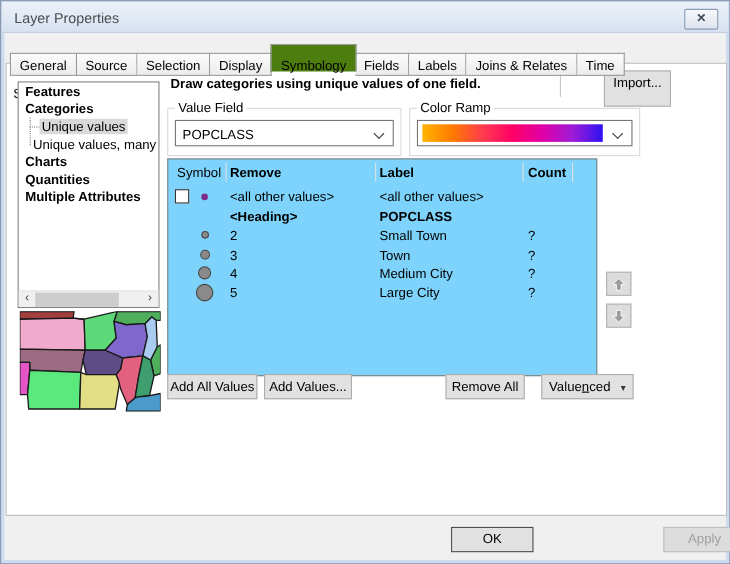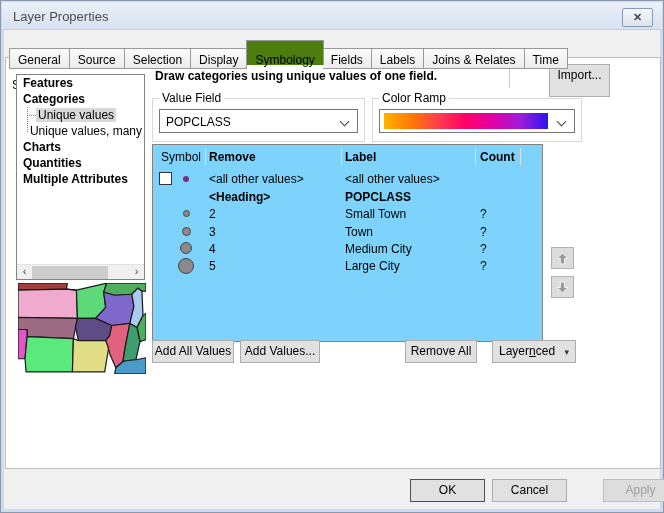--- a/index.html
+++ b/index.html
@@ -240,24 +240,23 @@
       <div class="updown ud-dn">
         <svg width="13" height="13" viewBox="0 0 12 12">
           <polygon points="6,11 1,6 4,6 4,1 8,1 8,6 11,6" fill="#9B9B9B" stroke="#FFFFFF" stroke-width="0.8"></polygon>
         </svg>
       </div>
 
       <div class="btn act-btn" style="left:146px;width:82px">Add All Values</div>
       <div class="btn act-btn" style="left:234px;width:80px">Add Values...</div>
       <div class="btn act-btn" style="left:399px;width:72px">Remove All</div>
       <div class="btn act-btn" style="left:486px;width:84px">
-        <span>Layer</span><span class="mn">n</span><span>ced</span>
+        <span>Value</span><span class="mn">n</span><span>ced</span>
         <span class="adv-arrow">▾</span>
       </div>
 
     </div>
 
     <div class="btn footer-btn ok">OK</div>
-    <div class="btn footer-btn cancel">Cancel</div>
     <div class="btn footer-btn apply disabled">Apply</div>
 
   </div>
 </div>
 
 </body></html>

